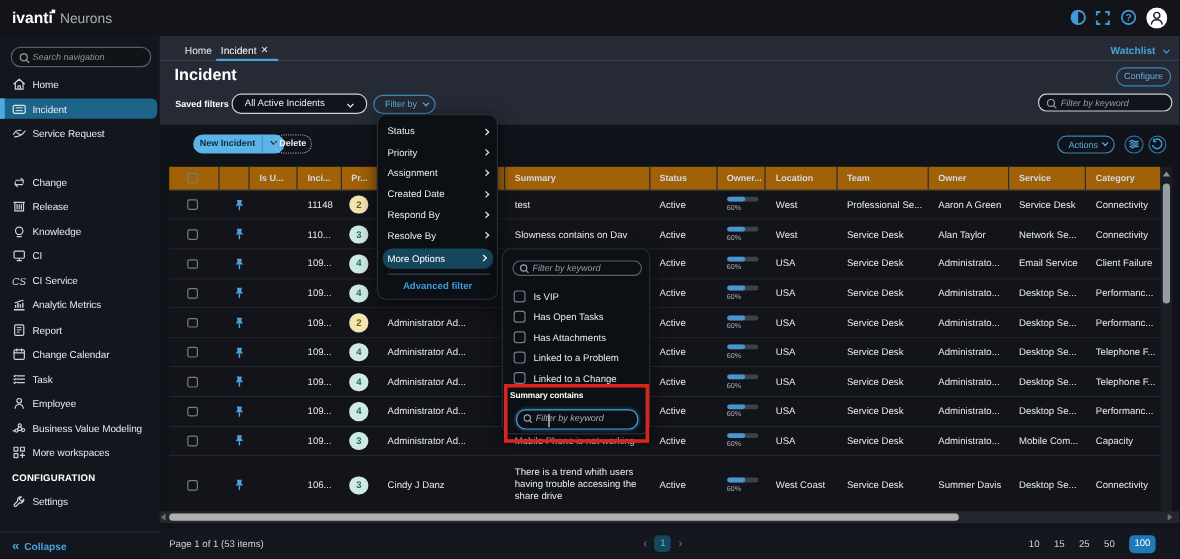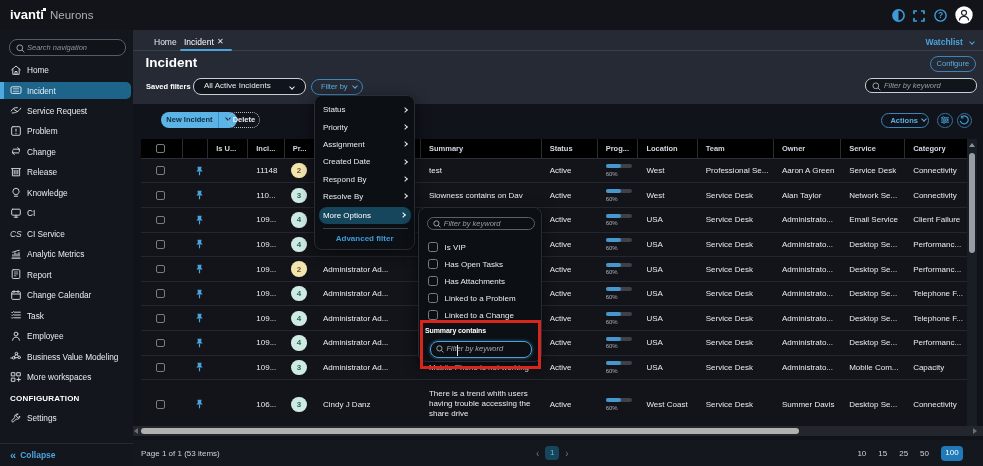--- a/index.html
+++ b/index.html
@@ -5,46 +5,46 @@
 body{position:relative;background:#10131a;font-family:"Liberation Sans",sans-serif;-webkit-font-smoothing:antialiased}
 .abs{position:absolute}
 #topbar{left:0;top:0;width:983px;height:30px;background:#121419}
 #logo{left:10px;top:7px;font-size:13px;color:#fff}
 #logo b{font-weight:700;position:relative}
 #logo b .tm{position:absolute;right:-2px;top:0.5px;width:3px;height:3px;background:#fff}
 #logo span.n{color:#a9afb8;font-weight:400;margin-left:6px;font-size:11.5px}
 #sidebar{left:0;top:30px;width:133px;height:436px;background:#13161c}
 #navsearch{left:9px;top:9px;width:117px;height:17px;border:1px solid #555d68;border-radius:8px;background:#101419;color:#8d939c;font-size:7.5px;font-style:italic;line-height:15px;padding-left:17px}
 .nav{left:0;width:133px;height:20.6px;color:#e7eaee;font-size:8.3px;letter-spacing:-.05px;display:flex;align-items:center;white-space:nowrap}
-.nav .ic{width:12px;height:13px;margin-left:10px;margin-right:5px;flex:none;display:flex;justify-content:center}
+.nav .ic{width:12px;height:13px;margin-left:10px;margin-right:5px;flex:none;display:flex;align-items:center;justify-content:center}
 .nav.sel{background:#1d648b;border-radius:0 5px 5px 0;width:131px;height:16.7px}
 .nav.sel:before{content:"";position:absolute;left:0;top:0;width:3.5px;height:100%;background:#4ea9de}
 #confhead{left:10px;color:#fff;font-size:8px;font-weight:700;letter-spacing:.2px}
 #collapse{left:0;top:412.7px;width:133px;border-top:1px solid #272c34;height:24px;color:#4ba3dc;font-size:8.5px;font-weight:700;display:flex;align-items:center;padding-left:10px}
 #tabbar{left:133px;top:30px;width:850px;height:21px;background:#252a35;border-bottom:1px solid #3a404b}
 .tab{top:7px;font-size:8.5px;color:#e7eaee}
 #tabline{left:47px;top:18.5px;width:52px;height:2.5px;background:#4ba3dc;border-radius:2px}
 #watchlist{right:9px;top:7px;color:#4ba3dc;font-size:8.5px;font-weight:700}
 #pagehead{left:133px;top:51px;width:850px;height:53px;background:#252a35}
 #h1{left:12.5px;top:4px;font-size:13.5px;font-weight:700;color:#fff}
 #configure{left:796.6px;top:4.8px;width:46.5px;height:16px;border:1px solid #3c84ba;border-radius:9px;color:#59b0e4;font-size:7.5px;text-align:center;line-height:14px}
 #savedlbl{left:13px;top:31px;font-size:7.5px;font-weight:700;color:#fff}
 #savedsel{left:60px;top:27.4px;width:112.5px;height:16.6px;border:1.2px solid #c9cfd7;border-radius:8px;background:#10141b;color:#e7eaee;font-size:8px;line-height:14px;padding-left:10px}
 #filterbtn{left:177.9px;top:28px;width:52.5px;height:16px;border:1px solid #3c84ba;border-radius:9px;color:#59b0e4;font-size:7.5px;font-weight:400;line-height:14px;padding-left:9px}
 #kwsearch{left:732px;top:26.8px;width:111.7px;height:15.7px;border:1.2px solid #c9cfd7;border-radius:7px;background:#10141b;color:#979ea7;font-size:7.5px;font-style:italic;line-height:13px;padding-left:18px}
 .chev{display:inline-block;width:4px;height:4px;border-right:1.3px solid currentColor;border-bottom:1.3px solid currentColor;transform:rotate(45deg);vertical-align:1.5px}
 #newinc{left:161px;top:112.3px;width:76px;height:16.2px;border-radius:9px;background:#5cb3e6;color:#0d2b3f;font-size:7.5px;font-weight:700}
 #newinc .m{position:absolute;left:0;top:0;width:58px;height:100%;line-height:15.5px;text-align:center;border-right:1px solid #3d93c9}
 #newinc .c{position:absolute;right:0;top:0;width:18px;height:100%;line-height:14.5px;text-align:center}
 #delbtn{left:227.9px;top:112.3px;width:32px;height:16.2px;border:1px dotted #b6bcc4;border-radius:9px;color:#eef1f4;font-size:7.5px;font-weight:700;text-align:center;line-height:14px}
-#actions{left:881.4px;top:112.7px;width:48px;height:15.6px;border:1px solid #3c84ba;border-radius:9px;color:#59b0e4;font-size:7.5px;font-weight:700;line-height:13.5px;padding-left:8px}
+#actions{left:881.4px;top:112.7px;width:48px;height:15.6px;border:1px solid #3c84ba;border-radius:9px;color:#59b0e4;font-size:7.5px;font-weight:400;line-height:13.5px;padding-left:8px}
 .circbtn{top:112.7px;width:15.6px;height:15.6px;border:1px solid #35729f;border-radius:50%;display:flex;align-items:center;justify-content:center}
 #table{left:141px;top:139px;width:826px}
 .trow{display:flex;border-bottom:1px solid #23272f;background:#121419}
-.thead{height:19.9px;background:#000000;border-bottom:1px solid #2a2f38}
+.thead{height:19.9px;background:#a16207;border-bottom:1px solid #2a2f38}
 .thead .td{font-weight:700;color:#d4d9e0;font-size:7.5px;border-right:1px solid #272c35}
 .td{flex:none;padding-left:8px;display:flex;align-items:center;font-size:8px;color:#e7eaee;overflow:hidden;white-space:nowrap}
 .c0{width:41.6px}.c1{width:25.7px}.c2{width:40px}.c3{width:36.5px}.c4{width:30.2px}
 .c5{width:106px}.c6{width:120.7px}.c7{width:56px}.c8{width:40.8px}.c9{width:59.3px}
 .c10{width:76.2px}.c11{width:67.2px}.c12{width:64px}.c13{width:61.8px}
 .r{height:24.6px}
 .cb{width:8.5px;height:8.5px;border:1px solid #767d87;border-radius:2px;margin-left:7px}
 .badge{width:15.5px;height:15.5px;border-radius:50%;font-size:8px;font-weight:700;display:flex;align-items:center;justify-content:center;margin-left:-1.5px;flex:none}
 .b2{background:#f3e5b0;color:#6a5a20}
 .b3{background:#cfeae3;color:#256c60}
@@ -112,27 +112,20 @@
         <svg width="12" height="12" viewBox="0 0 12 12">
           <rect x="1" y="2.8" width="10" height="6.6" rx="1.2" fill="none" stroke="#dce6ee" stroke-width="1"></rect>
           <path d="M3 4.8 H9 M3 7.2 H9" stroke="#dce6ee" stroke-width="0.8" fill="none"></path>
         </svg>
       </span>Incident</div>
 <div class="nav abs" style="top:70.7px"><span class="ic">
         <svg width="12" height="12" viewBox="0 0 12 12">
           <path d="M1.2 7 C2.6 4.2 5 3.2 7.4 3.7 M2.2 9 C5.4 9 8.8 7.6 10.8 4.2 M4 5.6 L7.4 7.5" fill="none" stroke="#ced3da" stroke-width="1" stroke-linecap="round" stroke-linejoin="round"></path>
         </svg>
       </span>Service Request</div>
-<div class="nav abs" style="top:91.2px"><span class="ic">
-        <svg width="12" height="12" viewBox="0 0 12 12">
-          <rect x="1.7" y="1.7" width="8.6" height="8.6" rx="1.2" fill="none" stroke="#ced3da" stroke-width="1" stroke-linecap="round" stroke-linejoin="round"></rect>
-          <path d="M6 3.8 V6.4" stroke="#ced3da" stroke-width="1.1"></path>
-          <circle cx="6" cy="8.3" r=".65" fill="#ced3da"></circle>
-        </svg>
-      </span>Problem</div>
 <div class="nav abs" style="top:111.7px"><span class="ic">
         <svg width="12" height="12" viewBox="0 0 12 12">
           <path d="M3.2 4.2 H9.3 M9.3 4.2 L7.6 2.6 M9.3 4.2 V6.4 M8.8 7.9 H2.7 M2.7 7.9 L4.4 9.5 M2.7 7.9 V5.7" fill="none" stroke="#ced3da" stroke-width="1" stroke-linecap="round" stroke-linejoin="round"></path>
         </svg>
       </span>Change</div>
 <div class="nav abs" style="top:132.2px"><span class="ic">
         <svg width="12" height="12" viewBox="0 0 12 12">
           <path d="M1.6 2.6 H10.4 M2.4 2.6 V9.8 H9.6 V2.6" fill="none" stroke="#ced3da" stroke-width="1" stroke-linecap="round" stroke-linejoin="round"></path>
           <path d="M4.2 4.4 V8.1 M6 4.4 V8.1 M7.8 4.4 V8.1" fill="none" stroke="#ced3da" stroke-width="1" stroke-linecap="round" stroke-linejoin="round"></path>
         </svg>
@@ -249,21 +242,21 @@
       <div class="td c0">
         <span class="cb"></span>
       </div>
       <div class="td c1"></div>
       <div class="td c2">Is U...</div>
       <div class="td c3">Inci...</div>
       <div class="td c4">Pr...</div>
       <div class="td c5">Customer</div>
       <div class="td c6">Summary</div>
       <div class="td c7">Status</div>
-      <div class="td c8">Prog...</div>
+      <div class="td c8">Owner...</div>
       <div class="td c9">Location</div>
       <div class="td c10">Team</div>
       <div class="td c11">Owner</div>
       <div class="td c12">Service</div>
       <div class="td c13" style="border-right:none">Category</div>
     </div>
 <div class="trow r">
       <div class="td c0">
         <span class="cb"></span>
       </div>

